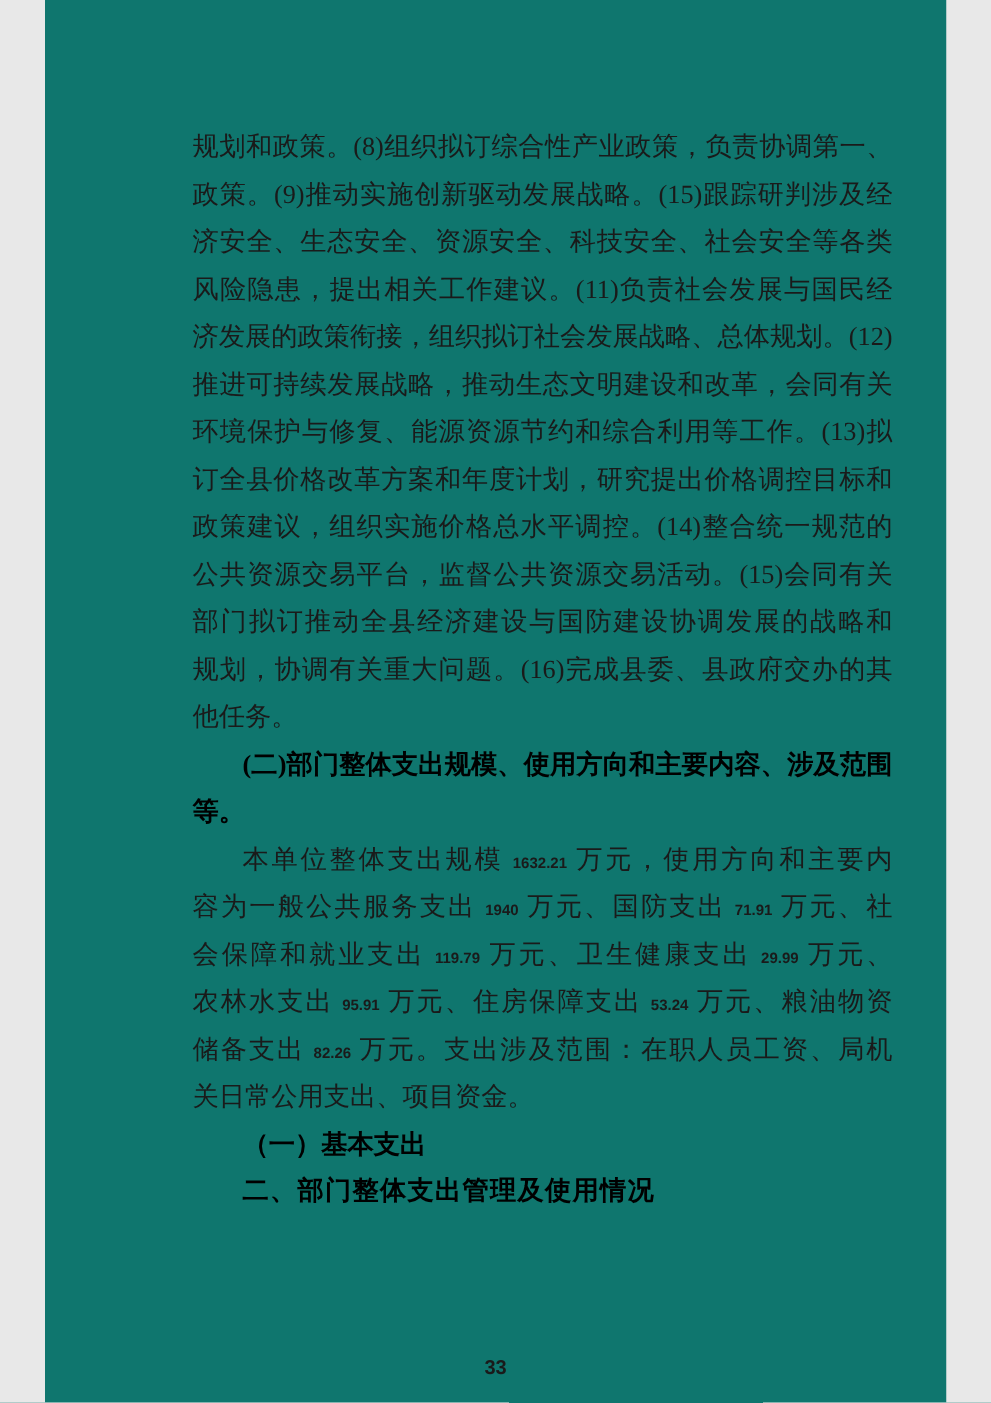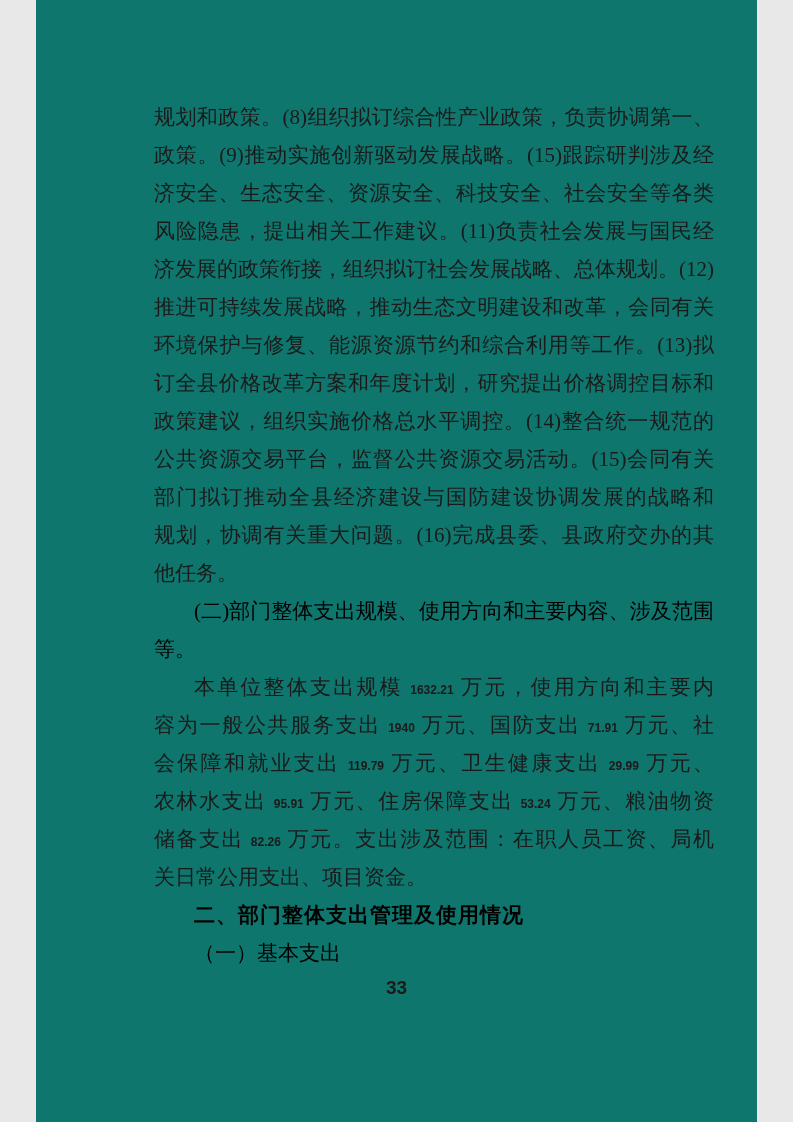--- a/index.html
+++ b/index.html
@@ -36,44 +36,44 @@
     overflow: hidden;
   }
   .line.end {
     text-align-last: left;
   }
   .line.indent {
     text-indent: 40px;
   }
   
   .para.kai .line {
-    font-weight: 400;
+    font-weight: 700;
     color: #000000;
   }
   
   .para.hei .line {
     font-family: "Liberation Sans", "DejaVu Sans", sans-serif;
     font-weight: 700;
     color: #000000;
     letter-spacing: 1px;
   }
   
   .para.latin-sans .num {
     font-family: "Liberation Sans", "DejaVu Sans", sans-serif;
     font-weight: 600;
     font-size: 12px;
   }
   .page-number {
     position: absolute;
-    top: 977px;
+    top: 1086px;
     left: 0;
     width: 100%;
     text-align: center;
     font-family: "Liberation Sans", "DejaVu Sans", sans-serif;
-    font-size: 19px;
+    font-size: 16px;
     font-weight: 700;
     color: #1a1a1a;
   }
 </style>
 </head>
 <body>
 
 <div class="page">
   <div class="content" id="content">
       <div class="para body">
@@ -96,21 +96,21 @@
         <div class="line end">等。</div>
       </div>
       <div class="para body latin-sans">
         <div class="line indent">本单位整体支出规模 <span class="num">1632.21</span> 万元，使用方向和主要内</div>
         <div class="line">容为一般公共服务支出 <span class="num">1940</span> 万元、国防支出 <span class="num">71.91</span> 万元、社</div>
         <div class="line">会保障和就业支出 <span class="num">119.79</span> 万元、卫生健康支出 <span class="num">29.99</span> 万元、</div>
         <div class="line">农林水支出 <span class="num">95.91</span> 万元、住房保障支出 <span class="num">53.24</span> 万元、粮油物资</div>
         <div class="line">储备支出 <span class="num">82.26</span> 万元。支出涉及范围：在职人员工资、局机</div>
         <div class="line end">关日常公用支出、项目资金。</div>
       </div>
+      <div class="para kai">
+        <div class="line end indent">（一）基本支出</div>
+      </div>
       <div class="para hei">
         <div class="line end indent">二、部门整体支出管理及使用情况</div>
-      </div>
-      <div class="para kai">
-        <div class="line end indent">（一）基本支出</div>
       </div>
     </div>
   <div class="page-number">33</div>
 </div>
 
 </body></html>

